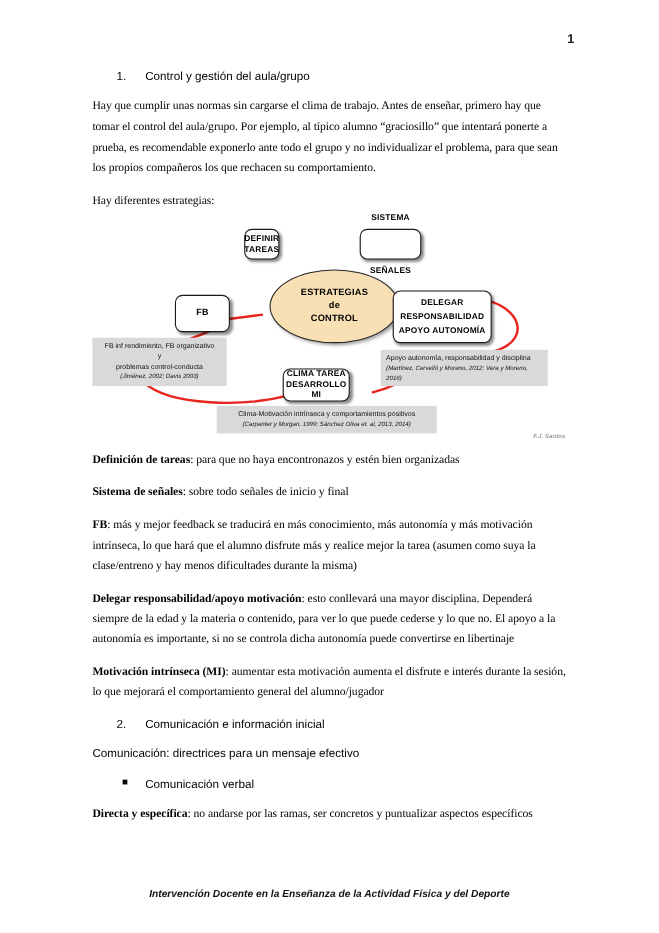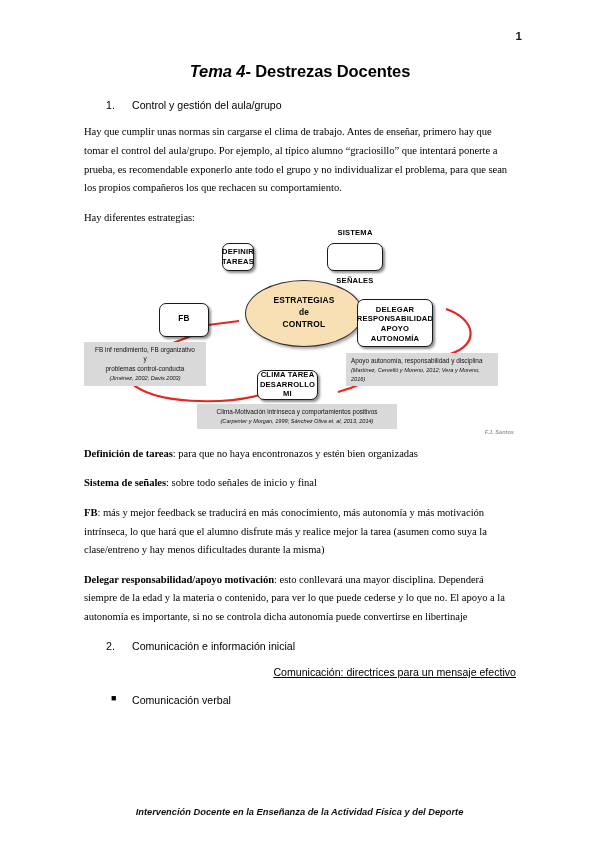--- a/index.html
+++ b/index.html
@@ -68,22 +68,20 @@
     letter-spacing: -0.05px;
     font-family: Liberation Serif, serif;
   }
   p.para b { font-weight: bold; }
   p.tight { margin-bottom: 9px; }
 
   .underline-head {
     margin: 0 0 11px 0;
     font-size: 10.6px;
     line-height: 1.6;
-    text-decoration: underline;
-    text-align: right;
   }
   ul.bullets {
     margin: 0 0 10px 0;
     padding: 0;
     list-style: none;
   }
   ul.bullets li {
     position: relative;
     padding-left: 48px;
     font-size: 10.6px;
@@ -188,21 +186,20 @@
 </style>
 </head>
 <body>
 
 <div class="page">
 
   <div class="page-number">1</div>
 
   <div class="content">
 
-    <h1 class="doc-title"><span class="ital">Tema 4</span><span>- Destrezas Docentes</span></h1>
 
     <ol class="numlist">
       <li><span class="num">1.</span><span>Control y gestión del aula/grupo</span></li>
     </ol>
 
     <p class="para">Hay que cumplir unas normas sin cargarse el clima de trabajo. Antes de enseñar, primero hay que tomar el control del aula/grupo. Por ejemplo, al típico alumno “graciosillo” que intentará ponerte a prueba, es recomendable exponerlo ante todo el grupo y no individualizar el problema, para que sean los propios compañeros los que rechacen su comportamiento.</p>
 
     <p class="para tight">Hay diferentes estrategias:</p>
 
     <div class="diagram">
@@ -235,21 +232,21 @@
       <div class="ellipse" style="left:161px; top:43px; width:116px; height:65px;">
         <span>ESTRATEGIAS</span>
         <span>de</span>
         <span>CONTROL</span>
       </div>
 
       <div class="node" style="left:75px; top:66px; width:50px; height:34px; font-size:8.2px;">
         <span>FB</span>
       </div>
 
-      <div class="node" style="left:273px; top:62px; width:76px; height:48px; justify-content:space-between; padding:5px 3px 5px 3px;">
+      <div class="node" style="left:273px; top:62px; width:90px; height:48px; justify-content:space-between; padding:5px 3px 5px 3px;">
         <span>DELEGAR</span>
         <span>RESPONSABILIDAD</span>
         <span>APOYO AUTONOMÍA</span>
       </div>
 
       <div class="node" style="left:173px; top:133px; width:61px; height:30px;">
         <span>CLIMA TAREA</span>
         <span>DESARROLLO MI</span>
       </div>
 
@@ -274,29 +271,31 @@
     </div>
 
     <p class="para"><b>Definición de tareas</b><span>: para que no haya encontronazos y estén bien organizadas</span></p>
 
     <p class="para"><b>Sistema de señales</b><span>: sobre todo señales de inicio y final</span></p>
 
     <p class="para"><b>FB</b><span>: más y mejor feedback se traducirá en más conocimiento, más autonomía y más motivación intrínseca, lo que hará que el alumno disfrute más y realice mejor la tarea (asumen como suya la clase/entreno y hay menos dificultades durante la misma)</span></p>
 
     <p class="para"><b>Delegar responsabilidad/apoyo motivación</b><span>: esto conllevará una mayor disciplina. Dependerá siempre de la edad y la materia o contenido, para ver lo que puede cederse y lo que no. El apoyo a la autonomía es importante, si no se controla dicha autonomía puede convertirse en libertinaje</span></p>
 
+    <p class="para"><b>Motivación intrínseca (MI)</b><span>: aumentar esta motivación aumenta el disfrute e interés durante la sesión, lo que mejorará el comportamiento general del alumno/jugador</span></p>
 
     <ol class="numlist">
       <li><span class="num">2.</span><span>Comunicación e información inicial</span></li>
     </ol>
 
     <p class="underline-head">Comunicación: directrices para un mensaje efectivo</p>
 
     <ul class="bullets">
       <li><span class="bul">■</span><span>Comunicación verbal</span></li>
     </ul>
 
+    <p class="para"><b>Directa y específica</b><span>: no andarse por las ramas, ser concretos y puntualizar aspectos específicos</span></p>
 
   </div>
 
   <div class="footer">Intervención Docente en la Enseñanza de la Actividad Física y del Deporte</div>
 
 </div>
 
 </body></html>

